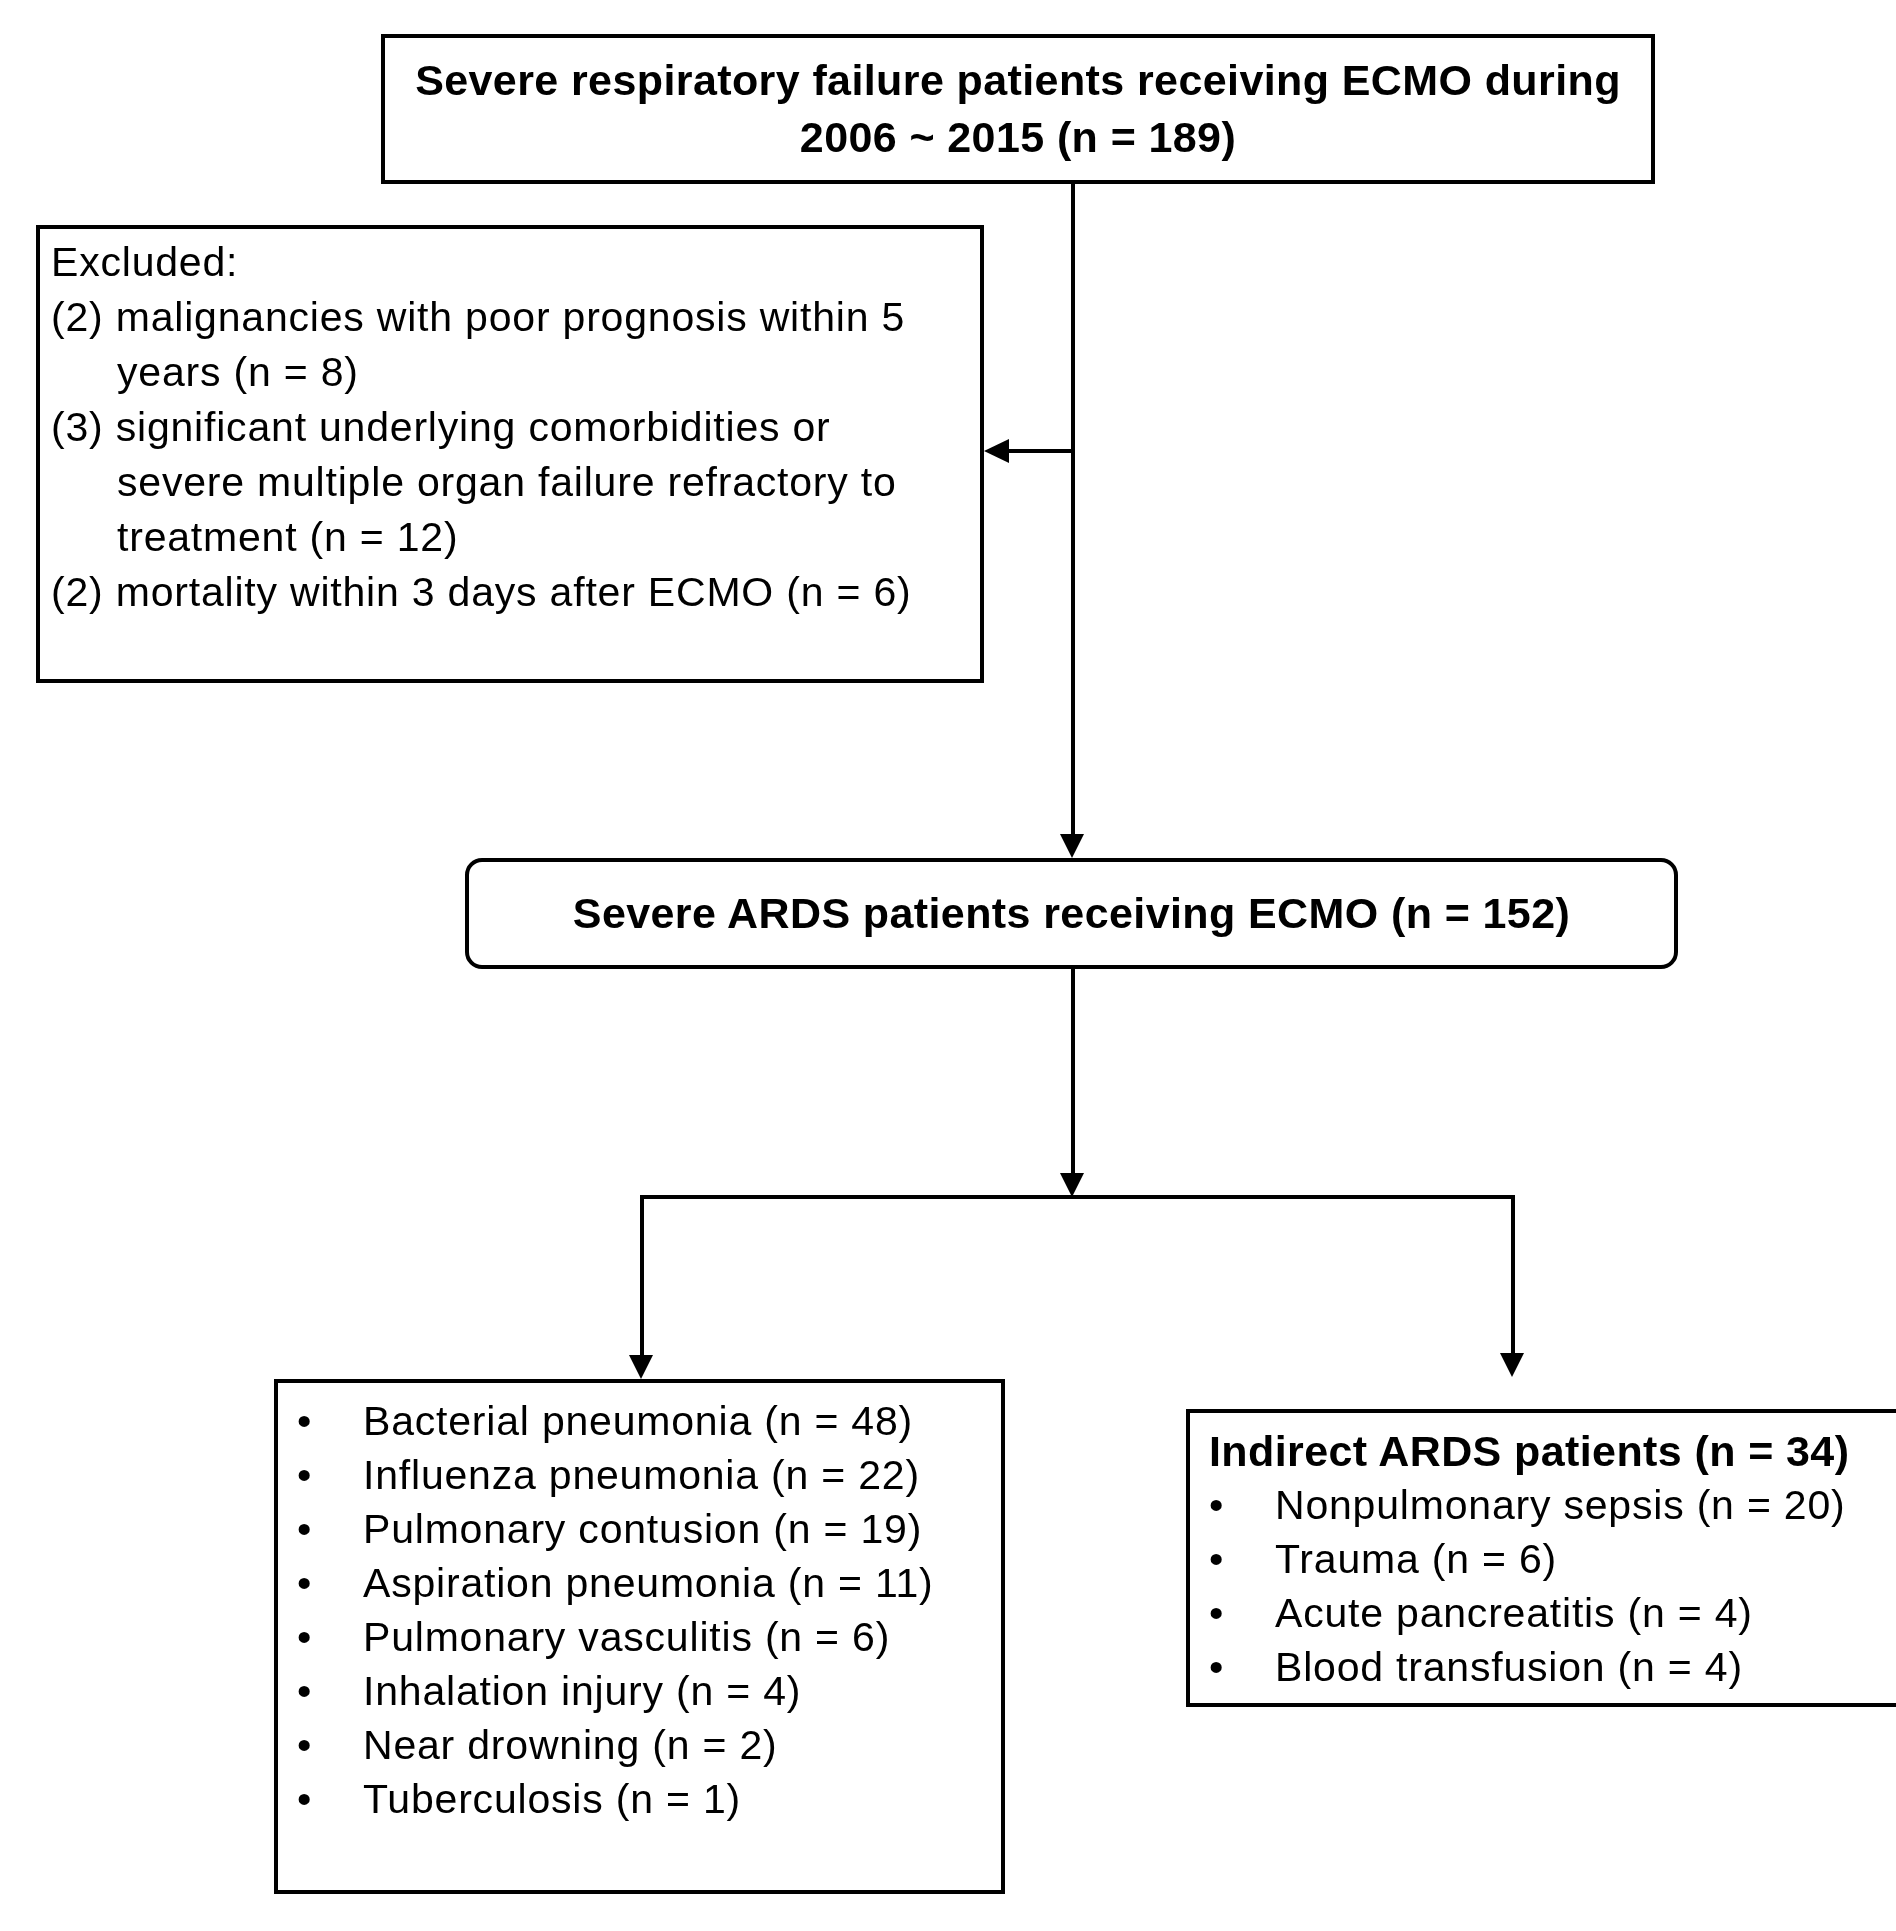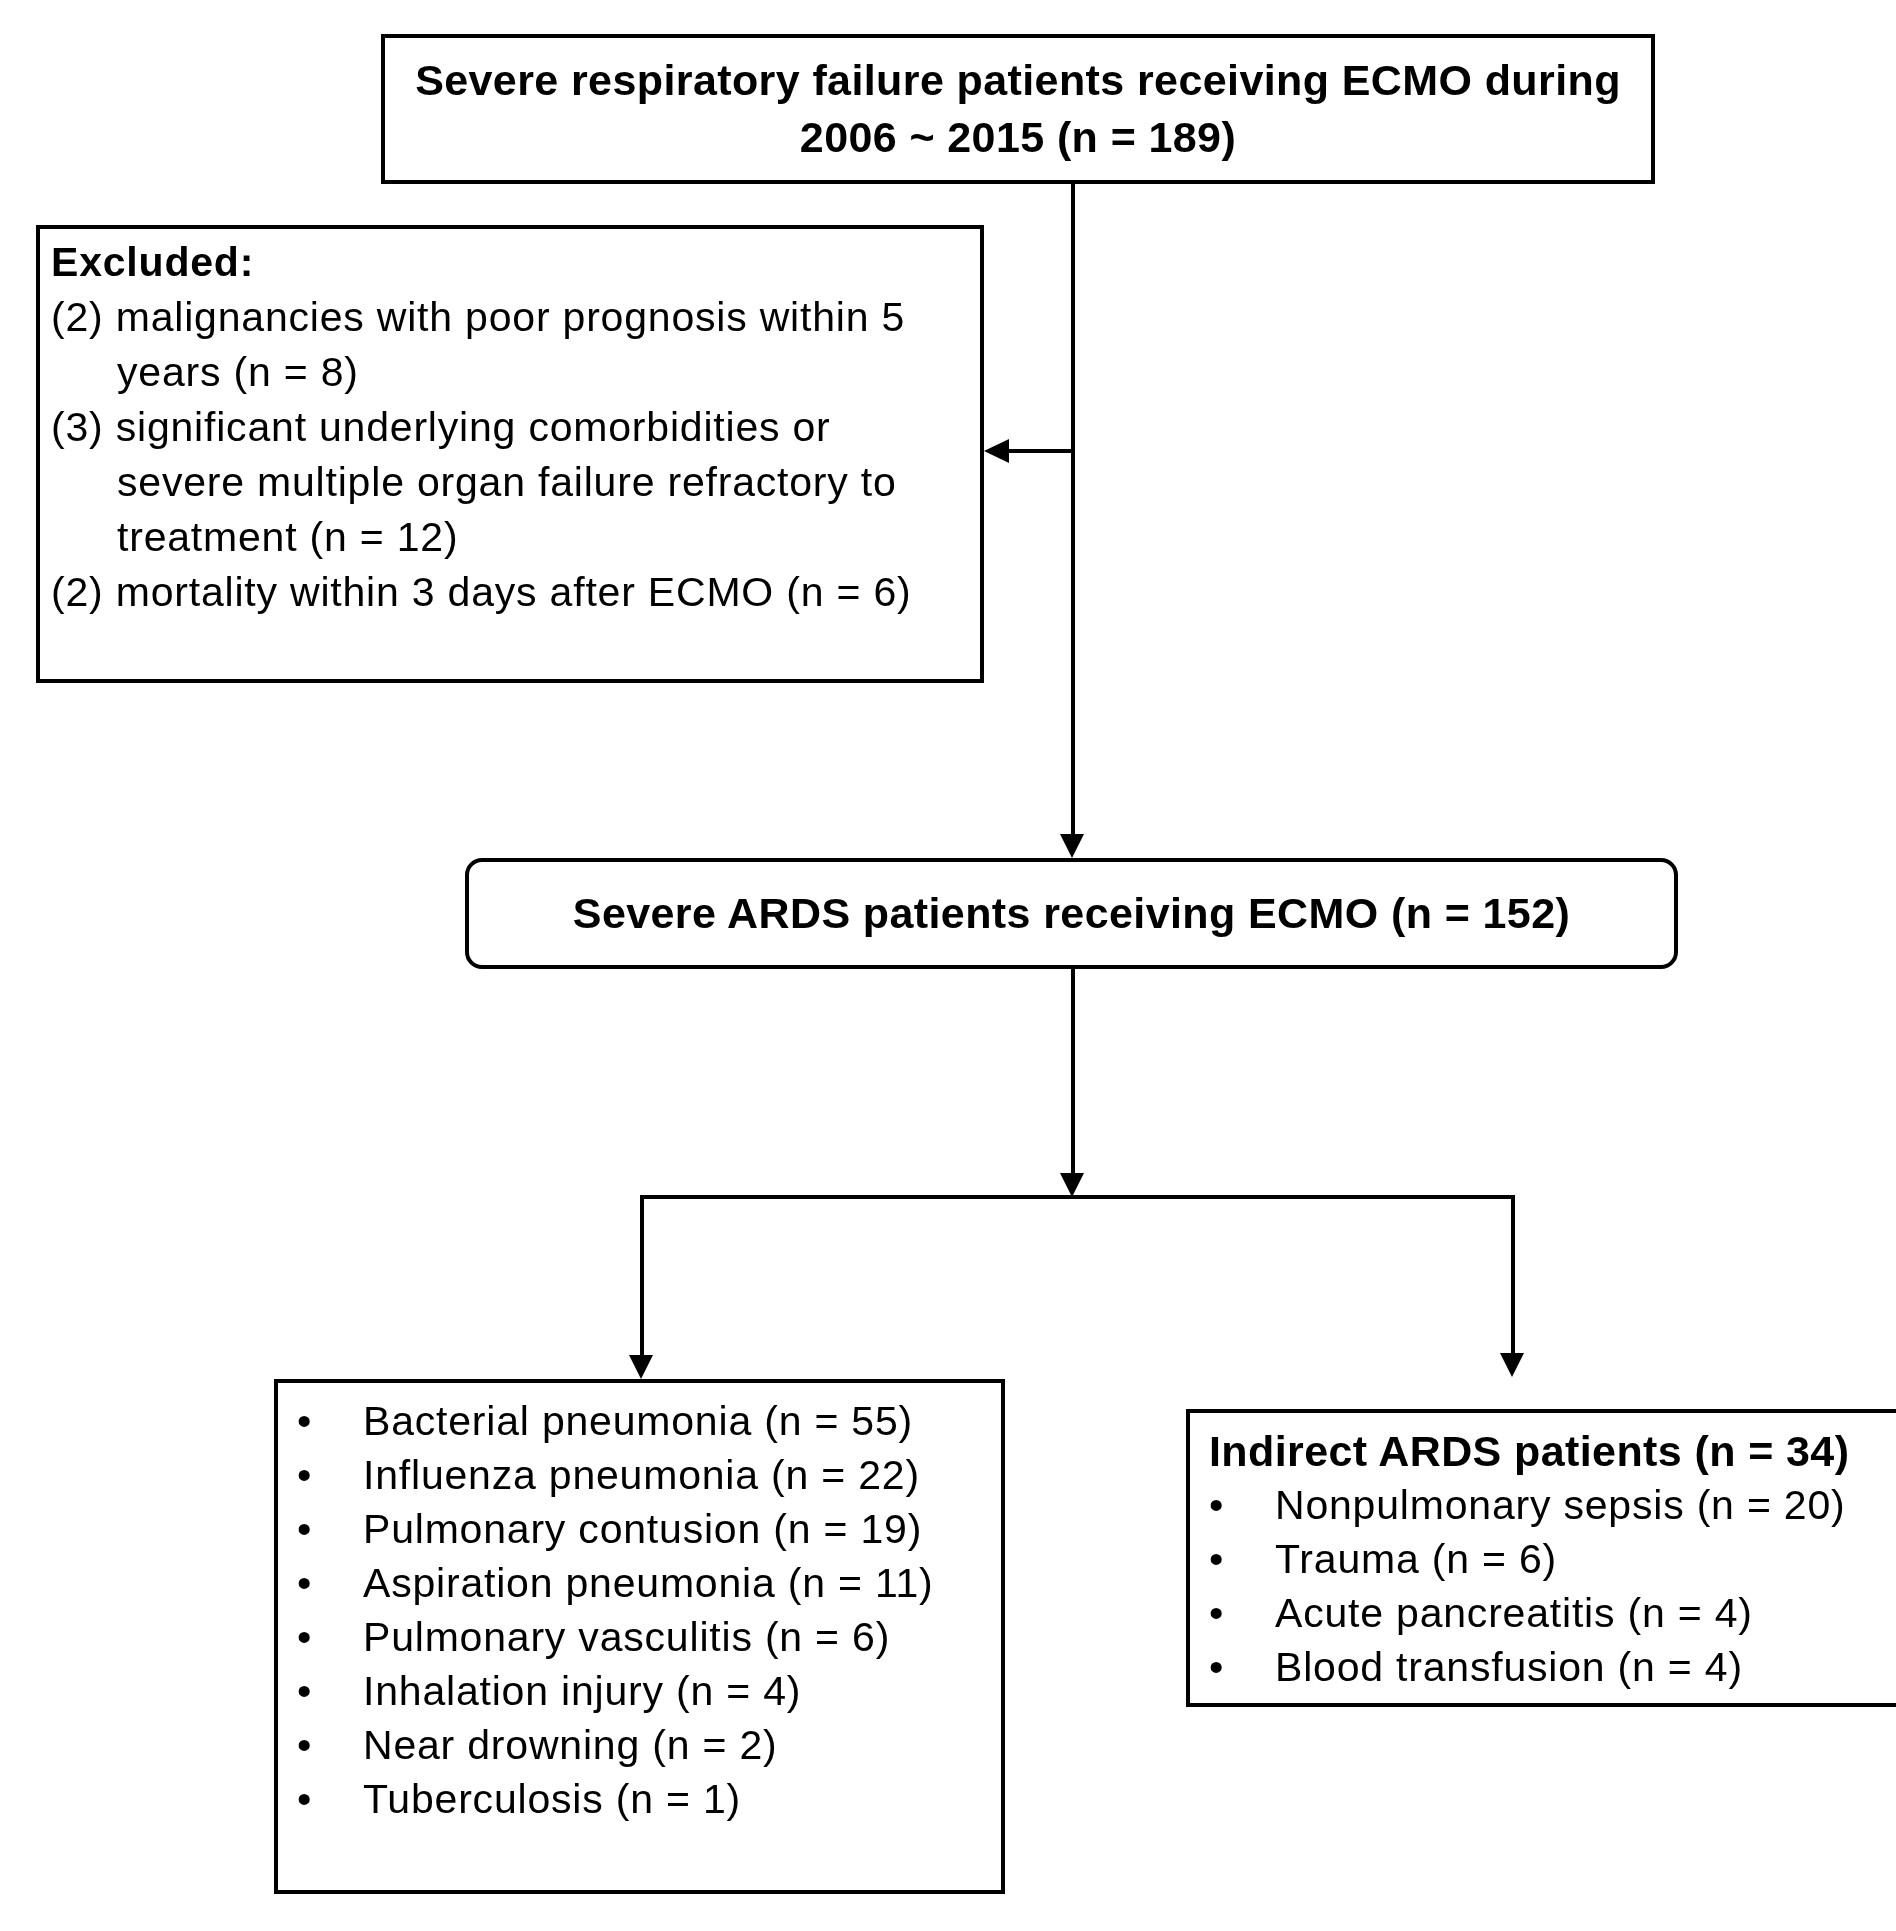--- a/index.html
+++ b/index.html
@@ -35,21 +35,21 @@
   .top-box .tline {
     font-size: 43px; font-weight: bold; letter-spacing: 0.4px;
     line-height: 57px; white-space: nowrap; text-align: center;
   }
 
   .excluded-box {
     left: 36px; top: 225px; width: 948px; height: 458px;
     padding: 6.3px 28.4px 6.3px 11px;
     font-size: 41px; letter-spacing: 0.8px; line-height: 55px;
   }
-  .excluded-title { font-weight: bold; }
+  .excluded-title { font-weight: normal; }
   .exc-item { padding-left: 66px; text-indent: -66px; }
 
   .middle-box {
     left: 465px; top: 858px; width: 1213px; height: 111px;
     border-width: 4.7px;
     display: flex; justify-content: center; align-items: center; border-radius: 17px;
   }
   .middle-box .mtext {
     font-size: 43px; font-weight: bold; letter-spacing: 0.4px; white-space: nowrap;
   }
@@ -144,21 +144,21 @@
   <div class="ah ah-down a3"></div>
 
   <div class="line vline v4"></div>
   <div class="ah ah-down a4"></div>
 
   <div class="box direct-box">
     <div>
 
         <div class="bullet-row">
           <span class="bullet-glyph">•</span>
-          <span class="bullet-text">Bacterial pneumonia (n = 55)</span>
+          <span class="bullet-text">Bacterial pneumonia (n = 48)</span>
         </div>
 
         <div class="bullet-row">
           <span class="bullet-glyph">•</span>
           <span class="bullet-text">Influenza pneumonia (n = 22)</span>
         </div>
 
         <div class="bullet-row">
           <span class="bullet-glyph">•</span>
           <span class="bullet-text">Pulmonary contusion (n = 19)</span>

